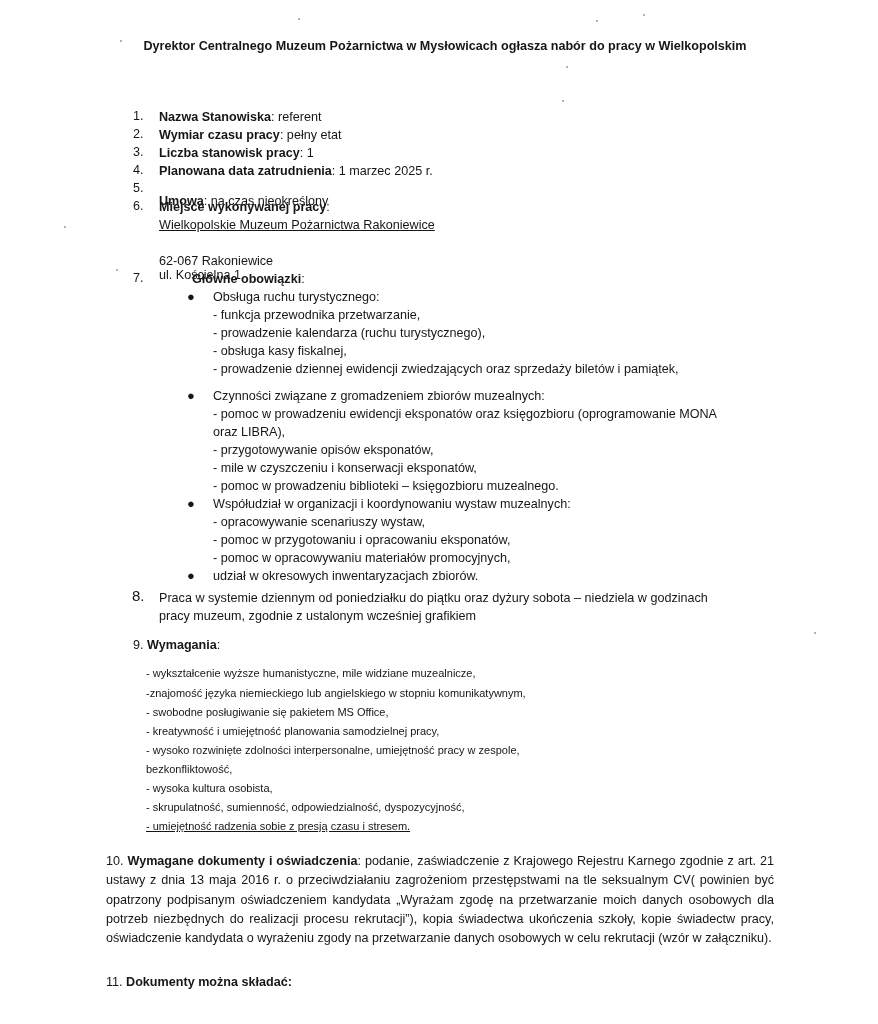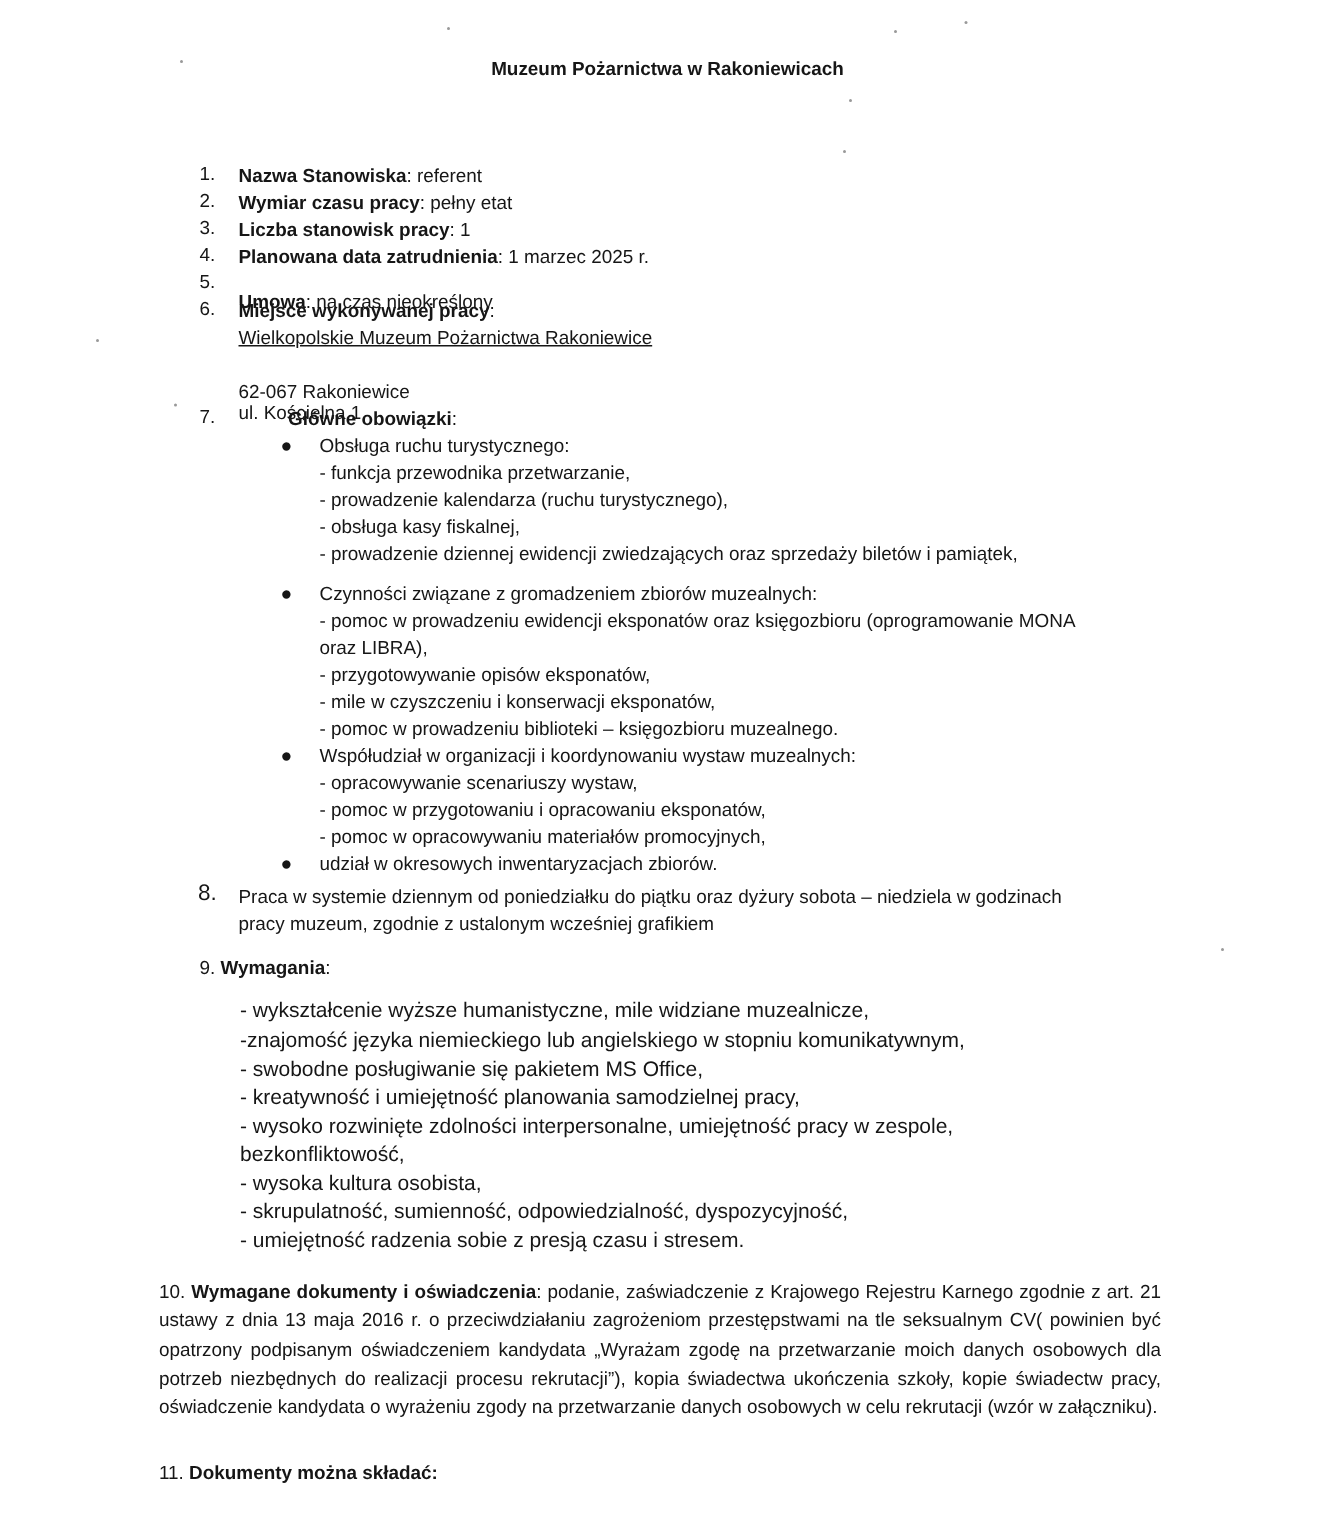--- a/index.html
+++ b/index.html
@@ -5,42 +5,42 @@
   html, body { margin: 0; padding: 0; background: #ffffff; }
   body { width: 878px; height: 1024px; overflow: hidden; position: relative;
          font-family: "Liberation Sans", "DejaVu Sans", sans-serif; color: #161616; }
   .page { position: absolute; left: 0; top: 0; width: 878px; height: 1024px; }
   .title { position: absolute; left: 120px; width: 650px; top: 37px; text-align: center;
            font-weight: bold; font-size: 12.6px; line-height: 18px; }
   .abs { position: absolute; white-space: nowrap; font-size: 12.6px; line-height: 18.5px; }
   .num { position: absolute; left: 133px; width: 22px; font-size: 12.6px; }
   .b { font-weight: bold; text-align: right; }
   .bullet { position: absolute; left: 187px; font-size: 13px; }
-  .req { position: absolute; left: 160px; font-size: 14px; line-height: 19px; white-space: nowrap; }
+  .req { position: absolute; left: 146px; font-size: 11px; line-height: 19px; white-space: nowrap; }
   .para { position: absolute; left: 106px; width: 668px; font-size: 12.6px; line-height: 19.3px;
           text-align: justify; }
   .speck { position: absolute; width: 2px; height: 2px; background: #999; border-radius: 1px; }
 </style>
 </head>
 <body>
 
 <div class="page">
 
   <div class="speck" style="left:298px;top:18px;"></div>
   <div class="speck" style="left:596px;top:20px;"></div>
   <div class="speck" style="left:643px;top:14px;"></div>
   <div class="speck" style="left:120px;top:40px;"></div>
   <div class="speck" style="left:566px;top:66px;"></div>
   <div class="speck" style="left:562px;top:100px;"></div>
   <div class="speck" style="left:64px;top:226px;"></div>
   <div class="speck" style="left:116px;top:269px;"></div>
   <div class="speck" style="left:814px;top:632px;"></div>
 
   <div class="title">
-    <div>Muzeum Pożarnictwa w Rakoniewicach</div>
+    <div>Dyrektor Centralnego Muzeum Pożarnictwa w Mysłowicach ogłasza nabór do pracy w Wielkopolskim</div>
   </div>
 
   <div>
     <span class="num" style="top:109px;">1.</span>
     <span class="abs" style="left:159px;top:108px;"><span class="b">Nazwa Stanowiska</span><span>: referent</span></span>
   </div>
   <div>
     <span class="num" style="top:127px;">2.</span>
     <span class="abs" style="left:159px;top:126px;"><span class="b">Wymiar czasu pracy</span><span>: pełny etat</span></span>
   </div>
@@ -113,20 +113,20 @@
   </div>
   <div>
     <span class="req" style="top:664px;">- wykształcenie wyższe humanistyczne, mile widziane muzealnicze,</span>
     <span class="req" style="top:684px;">-znajomość języka niemieckiego lub angielskiego w stopniu komunikatywnym,</span>
     <span class="req" style="top:703px;">- swobodne posługiwanie się pakietem MS Office,</span>
     <span class="req" style="top:722px;">- kreatywność i umiejętność planowania samodzielnej pracy,</span>
     <span class="req" style="top:741px;">- wysoko rozwinięte zdolności interpersonalne, umiejętność pracy w zespole,</span>
     <span class="req" style="top:760px;">bezkonfliktowość,</span>
     <span class="req" style="top:779px;">- wysoka kultura osobista,</span>
     <span class="req" style="top:798px;">- skrupulatność, sumienność, odpowiedzialność, dyspozycyjność,</span>
-    <span class="req" style="top:817px;">- umiejętność radzenia sobie z presją czasu i stresem.</span>
+    <span class="req" style="top:817px;text-decoration:underline;">- umiejętność radzenia sobie z presją czasu i stresem.</span>
   </div>
 
   <div class="para" style="top:852px;"><span>10. </span><span class="b">Wymagane dokumenty i oświadczenia</span><span>: podanie, zaświadczenie z Krajowego Rejestru Karnego zgodnie z art. 21 ustawy z dnia 13 maja 2016 r. o przeciwdziałaniu zagrożeniom przestępstwami na tle seksualnym CV( powinien być opatrzony podpisanym oświadczeniem kandydata „Wyrażam zgodę na przetwarzanie moich danych osobowych dla potrzeb niezbędnych do realizacji procesu rekrutacji”), kopia świadectwa ukończenia szkoły, kopie świadectw pracy, oświadczenie kandydata o wyrażeniu zgody na przetwarzanie danych osobowych w celu rekrutacji (wzór w załączniku).</span></div>
 
   <div class="abs" style="left:106px;top:973px;"><span>11. </span><span class="b">Dokumenty można składać:</span></div>
 
 </div>
 
 </body></html>

